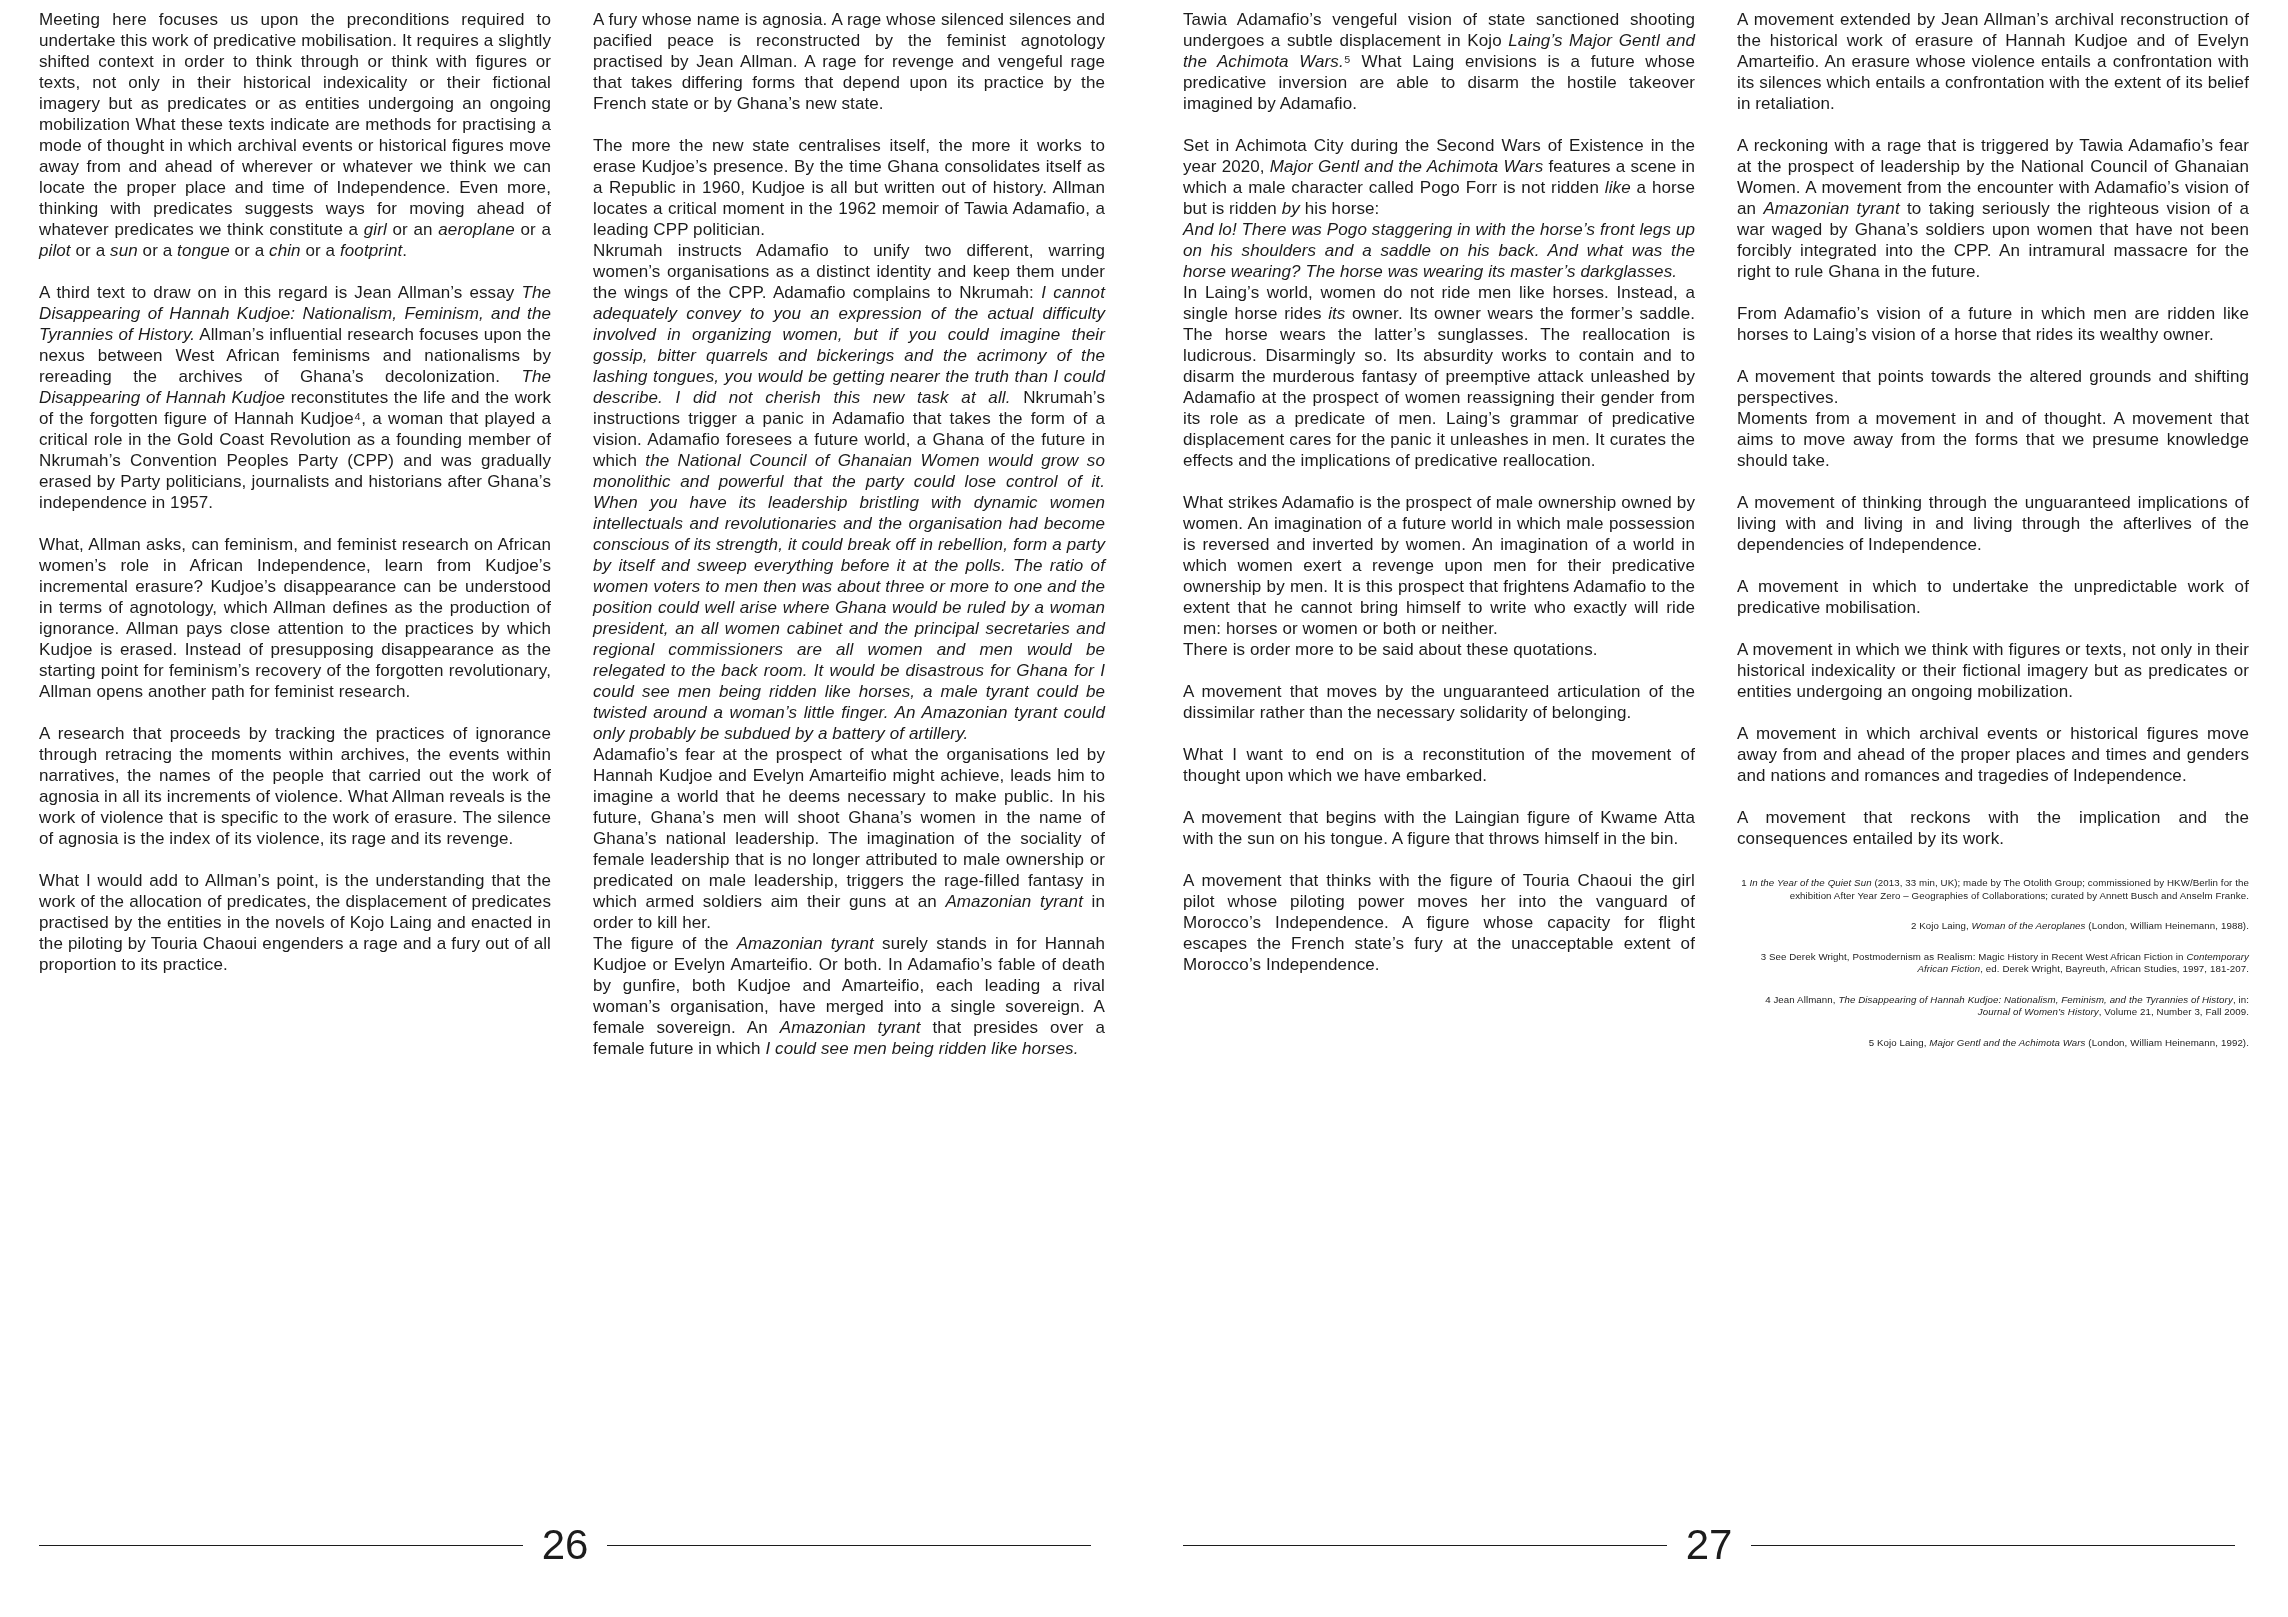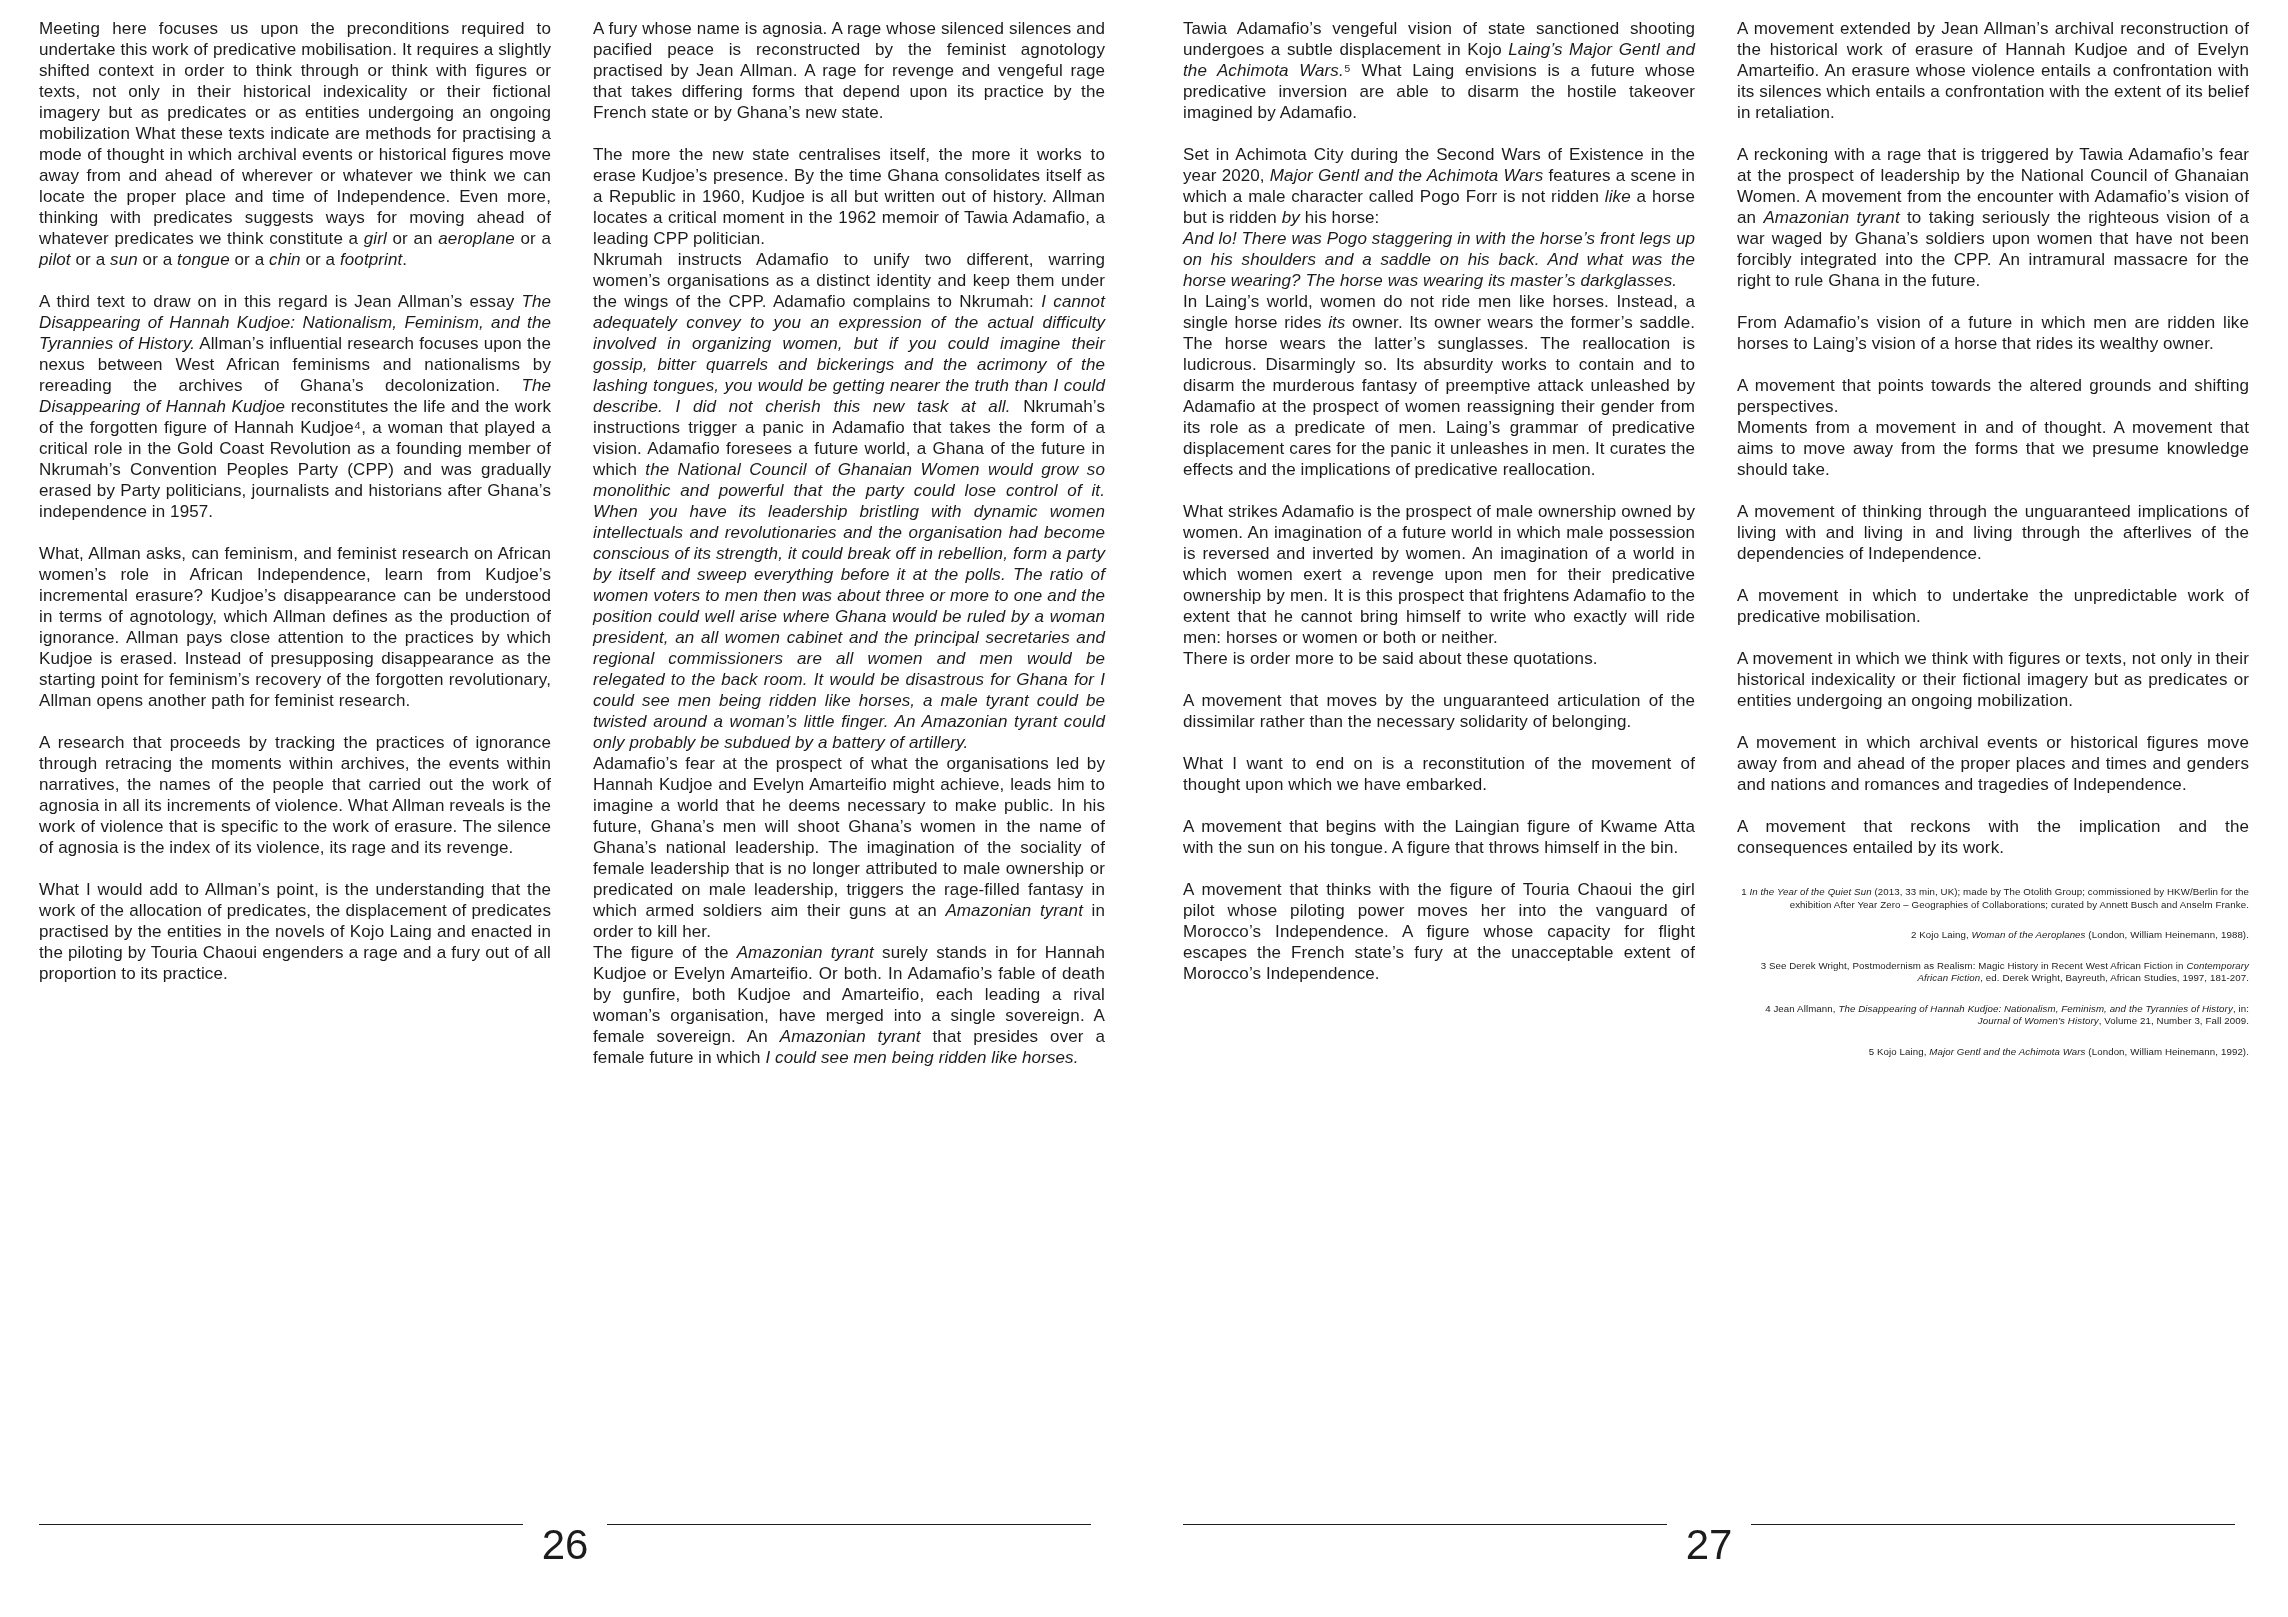--- a/index.html
+++ b/index.html
@@ -6,21 +6,21 @@
   html, body {
     width: 2289px; height: 1618px;
     background: var(--bg, #ffffff);
     overflow: hidden;
   }
   body {
     font-family: "Liberation Sans", "DejaVu Sans", sans-serif;
     color: var(--text, #1c1c1c);
   }
   .spread { display: flex; width: 2289px; height: 1618px; }
-  .page { position: relative; width: 1144px; height: 1618px; padding: 18px 39px 0 39px; }
+  .page { position: relative; width: 1144px; height: 1618px; padding: 9px 39px 0 39px; }
   .columns { display: flex; gap: 42px; }
   .col {
     width: 512px;
     font-size: 17px;
     line-height: 21px;
     text-align: justify;
     hyphens: auto;
     overflow-wrap: break-word;
     letter-spacing: 0.1px;
   }
@@ -31,21 +31,21 @@
     margin-top: 28px;
     font-size: 9.7px;
     line-height: 12.5px;
     text-align: right;
     hyphens: none;
   }
   .footnotes p.para.gap { margin-top: 18px; }
   .page-footer {
     position: absolute;
     bottom: 52px; left: 39px; right: 53px;
-    display: flex; align-items: flex-start; gap: 18.5px;
+    display: flex; align-items: center; gap: 18.5px;
   }
   .rule { flex: 1; border-top: 1.8px solid var(--text, #1c1c1c); height: 0; }
   .page-number { font-size: 42px; line-height: 1; font-weight: 400; }
 </style>
 </head>
 <body>
 
 <div class="spread">
 
   <section class="page">

